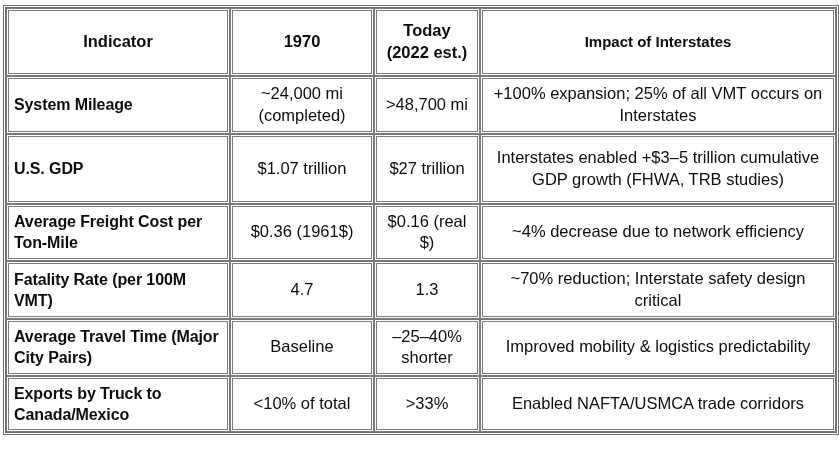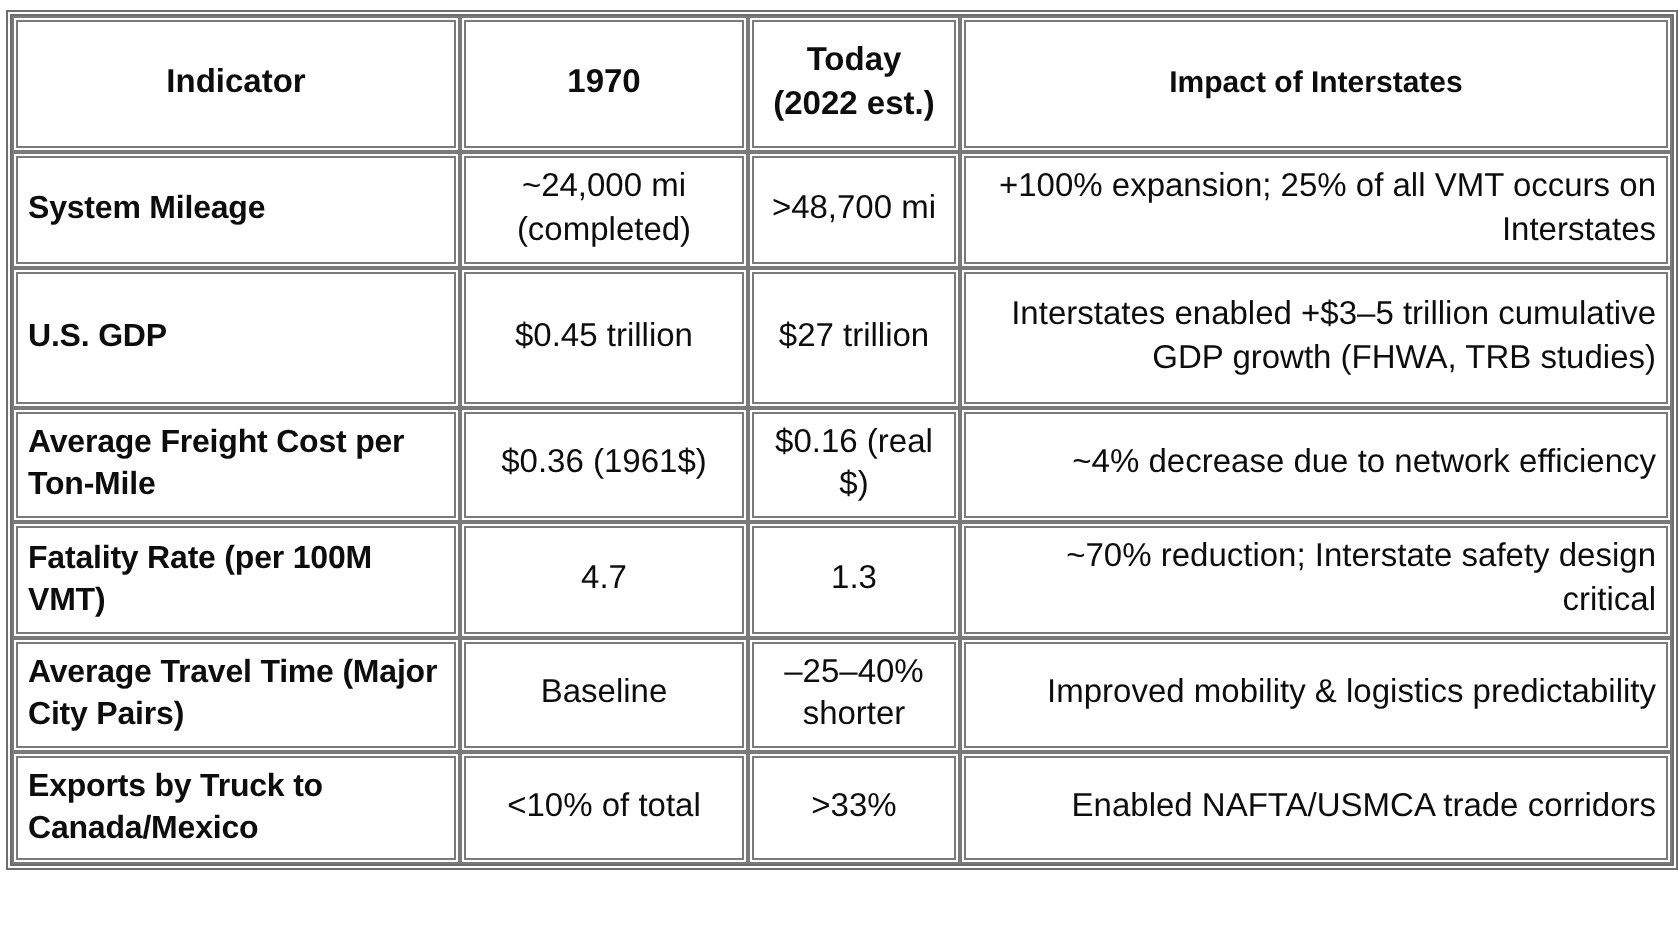--- a/index.html
+++ b/index.html
@@ -61,21 +61,21 @@
     text-align: left;
     font-size: 16px;
     letter-spacing: -0.1px;
   }
   tbody td.cell-1970,
   tbody td.cell-today {
     text-align: center;
     font-weight: normal;
   }
   tbody td.cell-impact {
-    text-align: right;
+    text-align: center;
     font-weight: normal;
     margin-left: 44px;
   }
   tbody tr.r-0 td { height: 52px; }
   tbody tr.r-1 td { height: 70px; }
   tbody tr.r-2 td { height: 52px; }
   tbody tr.r-3 td { height: 52px; }
   tbody tr.r-4 td { height: 52px; }
   tbody tr.r-5 td { height: 52px; }
   tbody tr.r-6 td { height: 52px; }
@@ -101,21 +101,21 @@
     </thead>
     <tbody>
       <tr class="r-0">
         <td class="cell-indicator">System Mileage</td>
         <td class="cell-1970">~24,000 mi (completed)</td>
         <td class="cell-today">&gt;48,700 mi</td>
         <td class="cell-impact">+100% expansion; 25% of all VMT occurs on Interstates</td>
       </tr>
       <tr class="r-1">
         <td class="cell-indicator">U.S. GDP</td>
-        <td class="cell-1970">$0.45 trillion</td>
+        <td class="cell-1970">$1.07 trillion</td>
         <td class="cell-today">$27 trillion</td>
         <td class="cell-impact">Interstates enabled +$3–5 trillion cumulative GDP growth (FHWA, TRB studies)</td>
       </tr>
       <tr class="r-3">
         <td class="cell-indicator">Average Freight Cost per Ton-Mile</td>
         <td class="cell-1970">$0.36 (1961$)</td>
         <td class="cell-today">$0.16 (real $)</td>
         <td class="cell-impact">~4% decrease due to network efficiency</td>
       </tr>
       <tr class="r-4">

